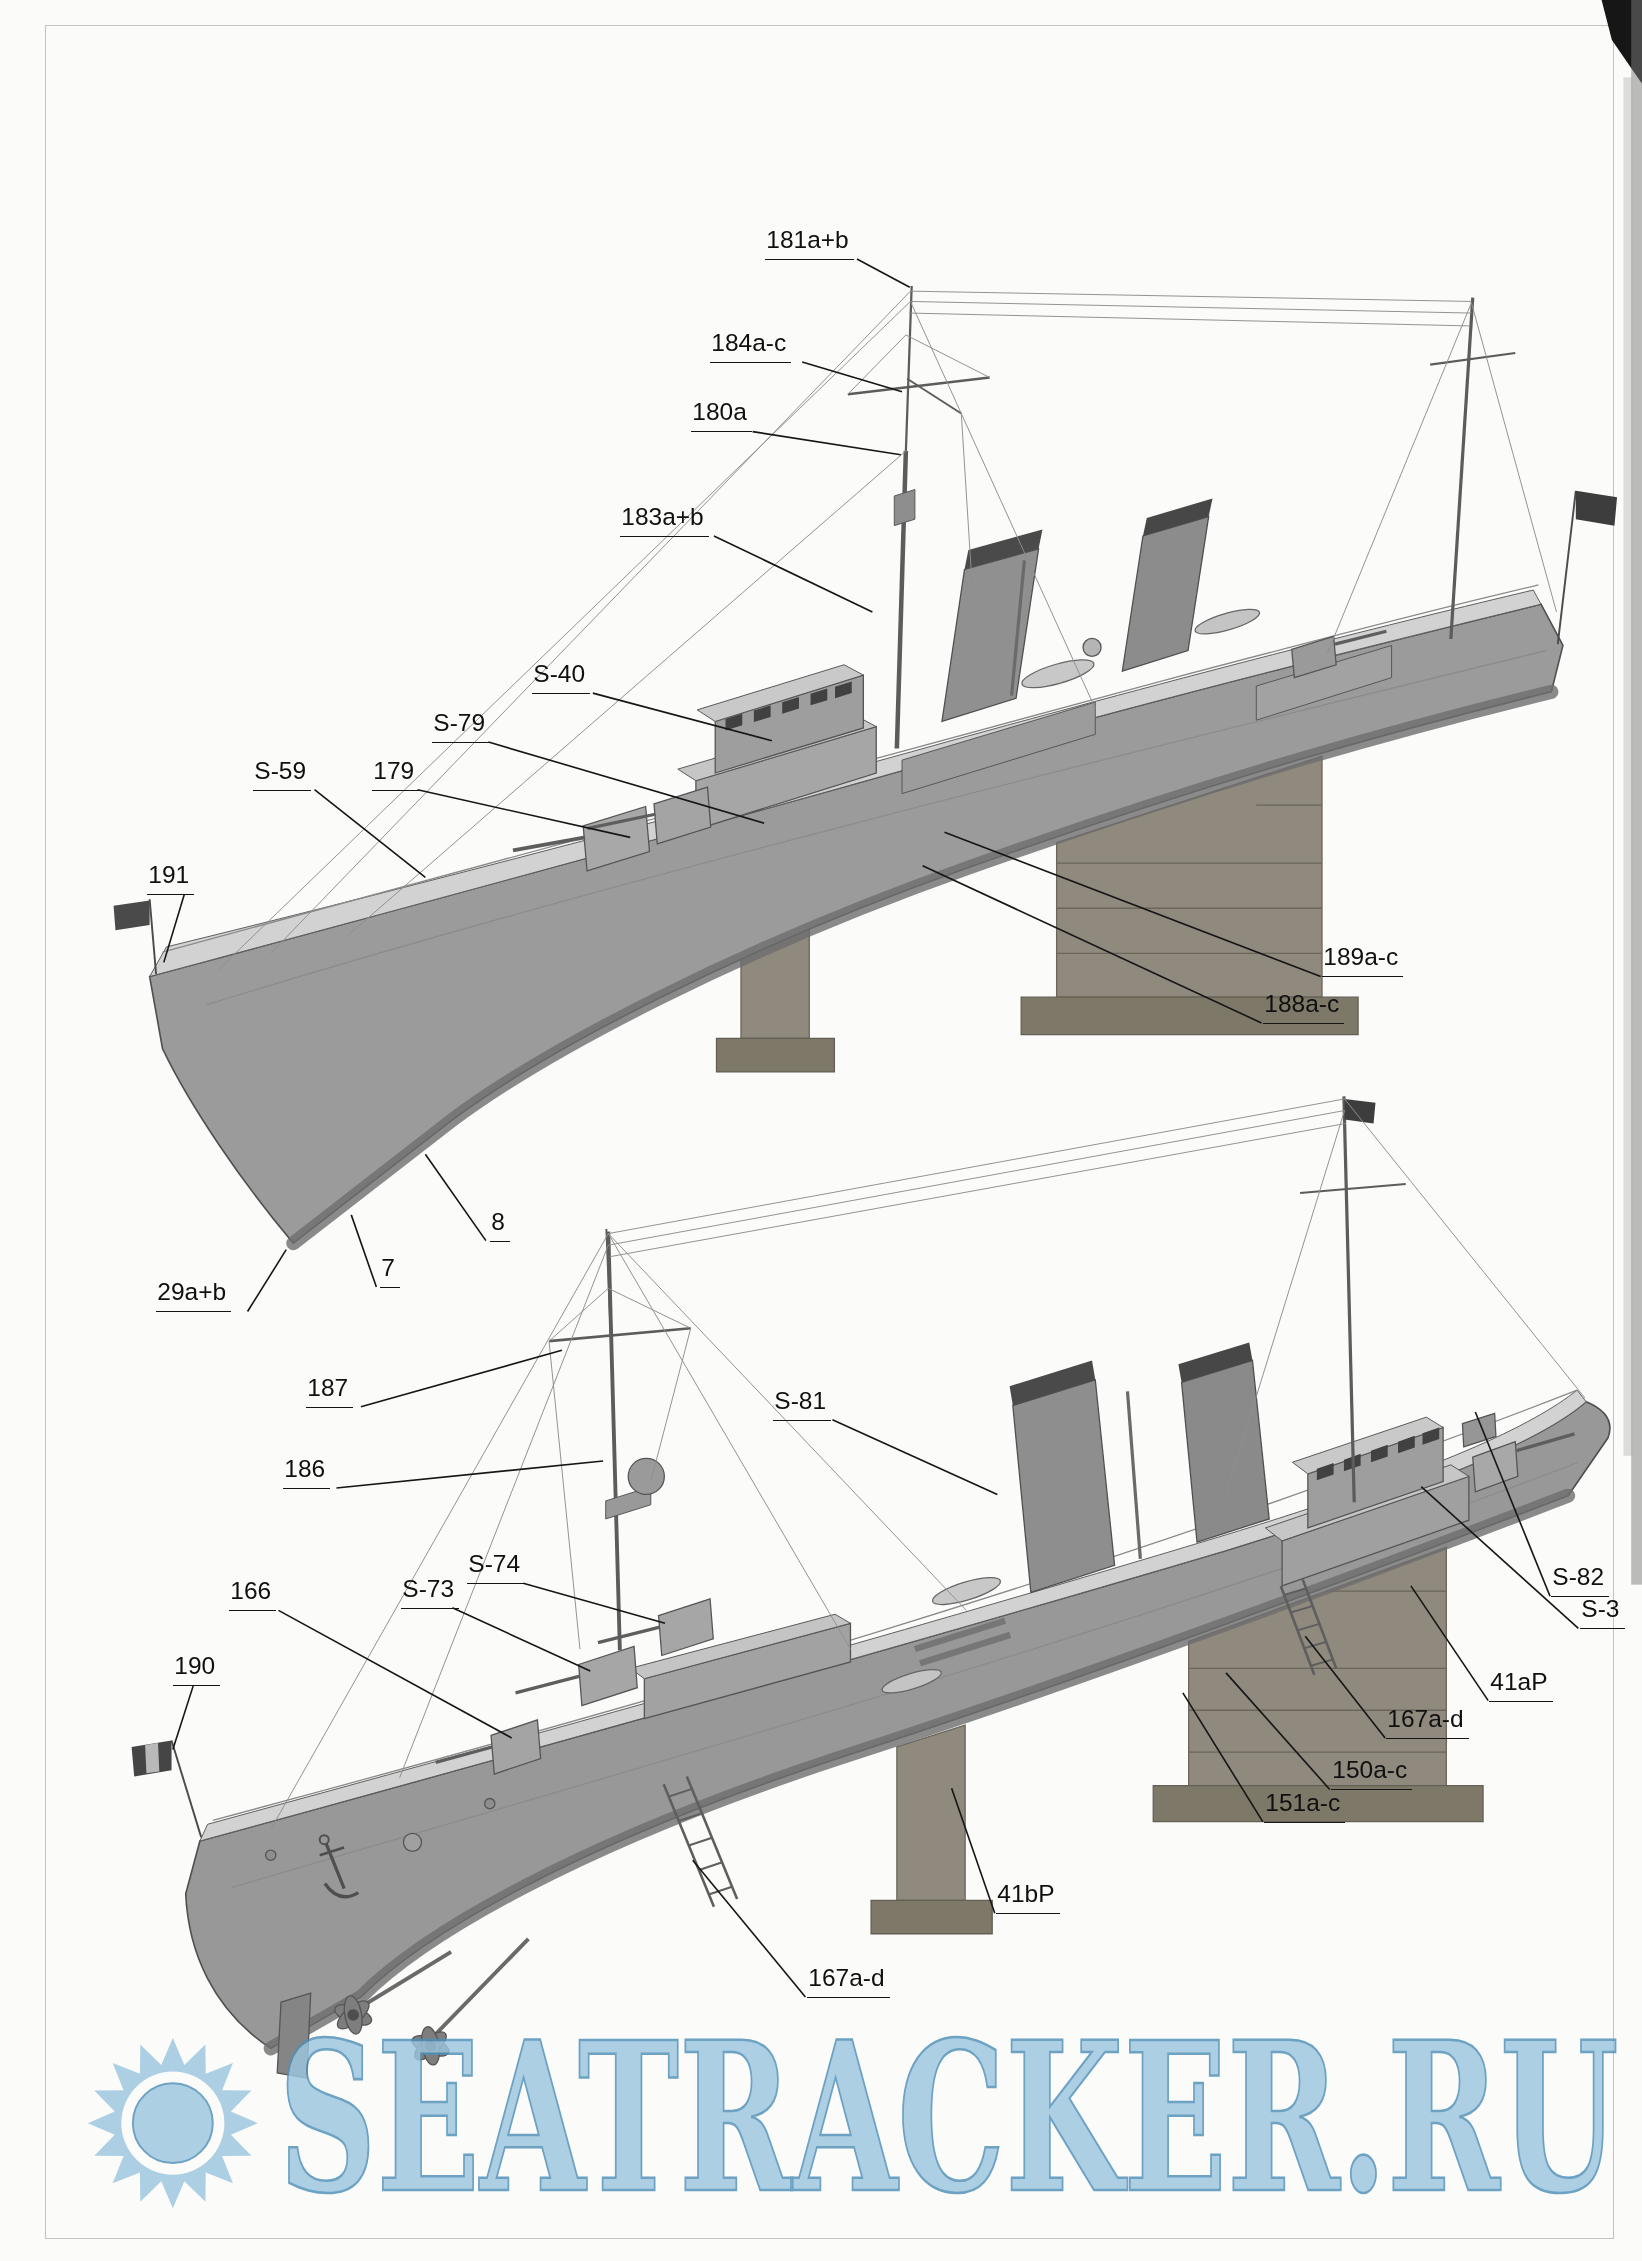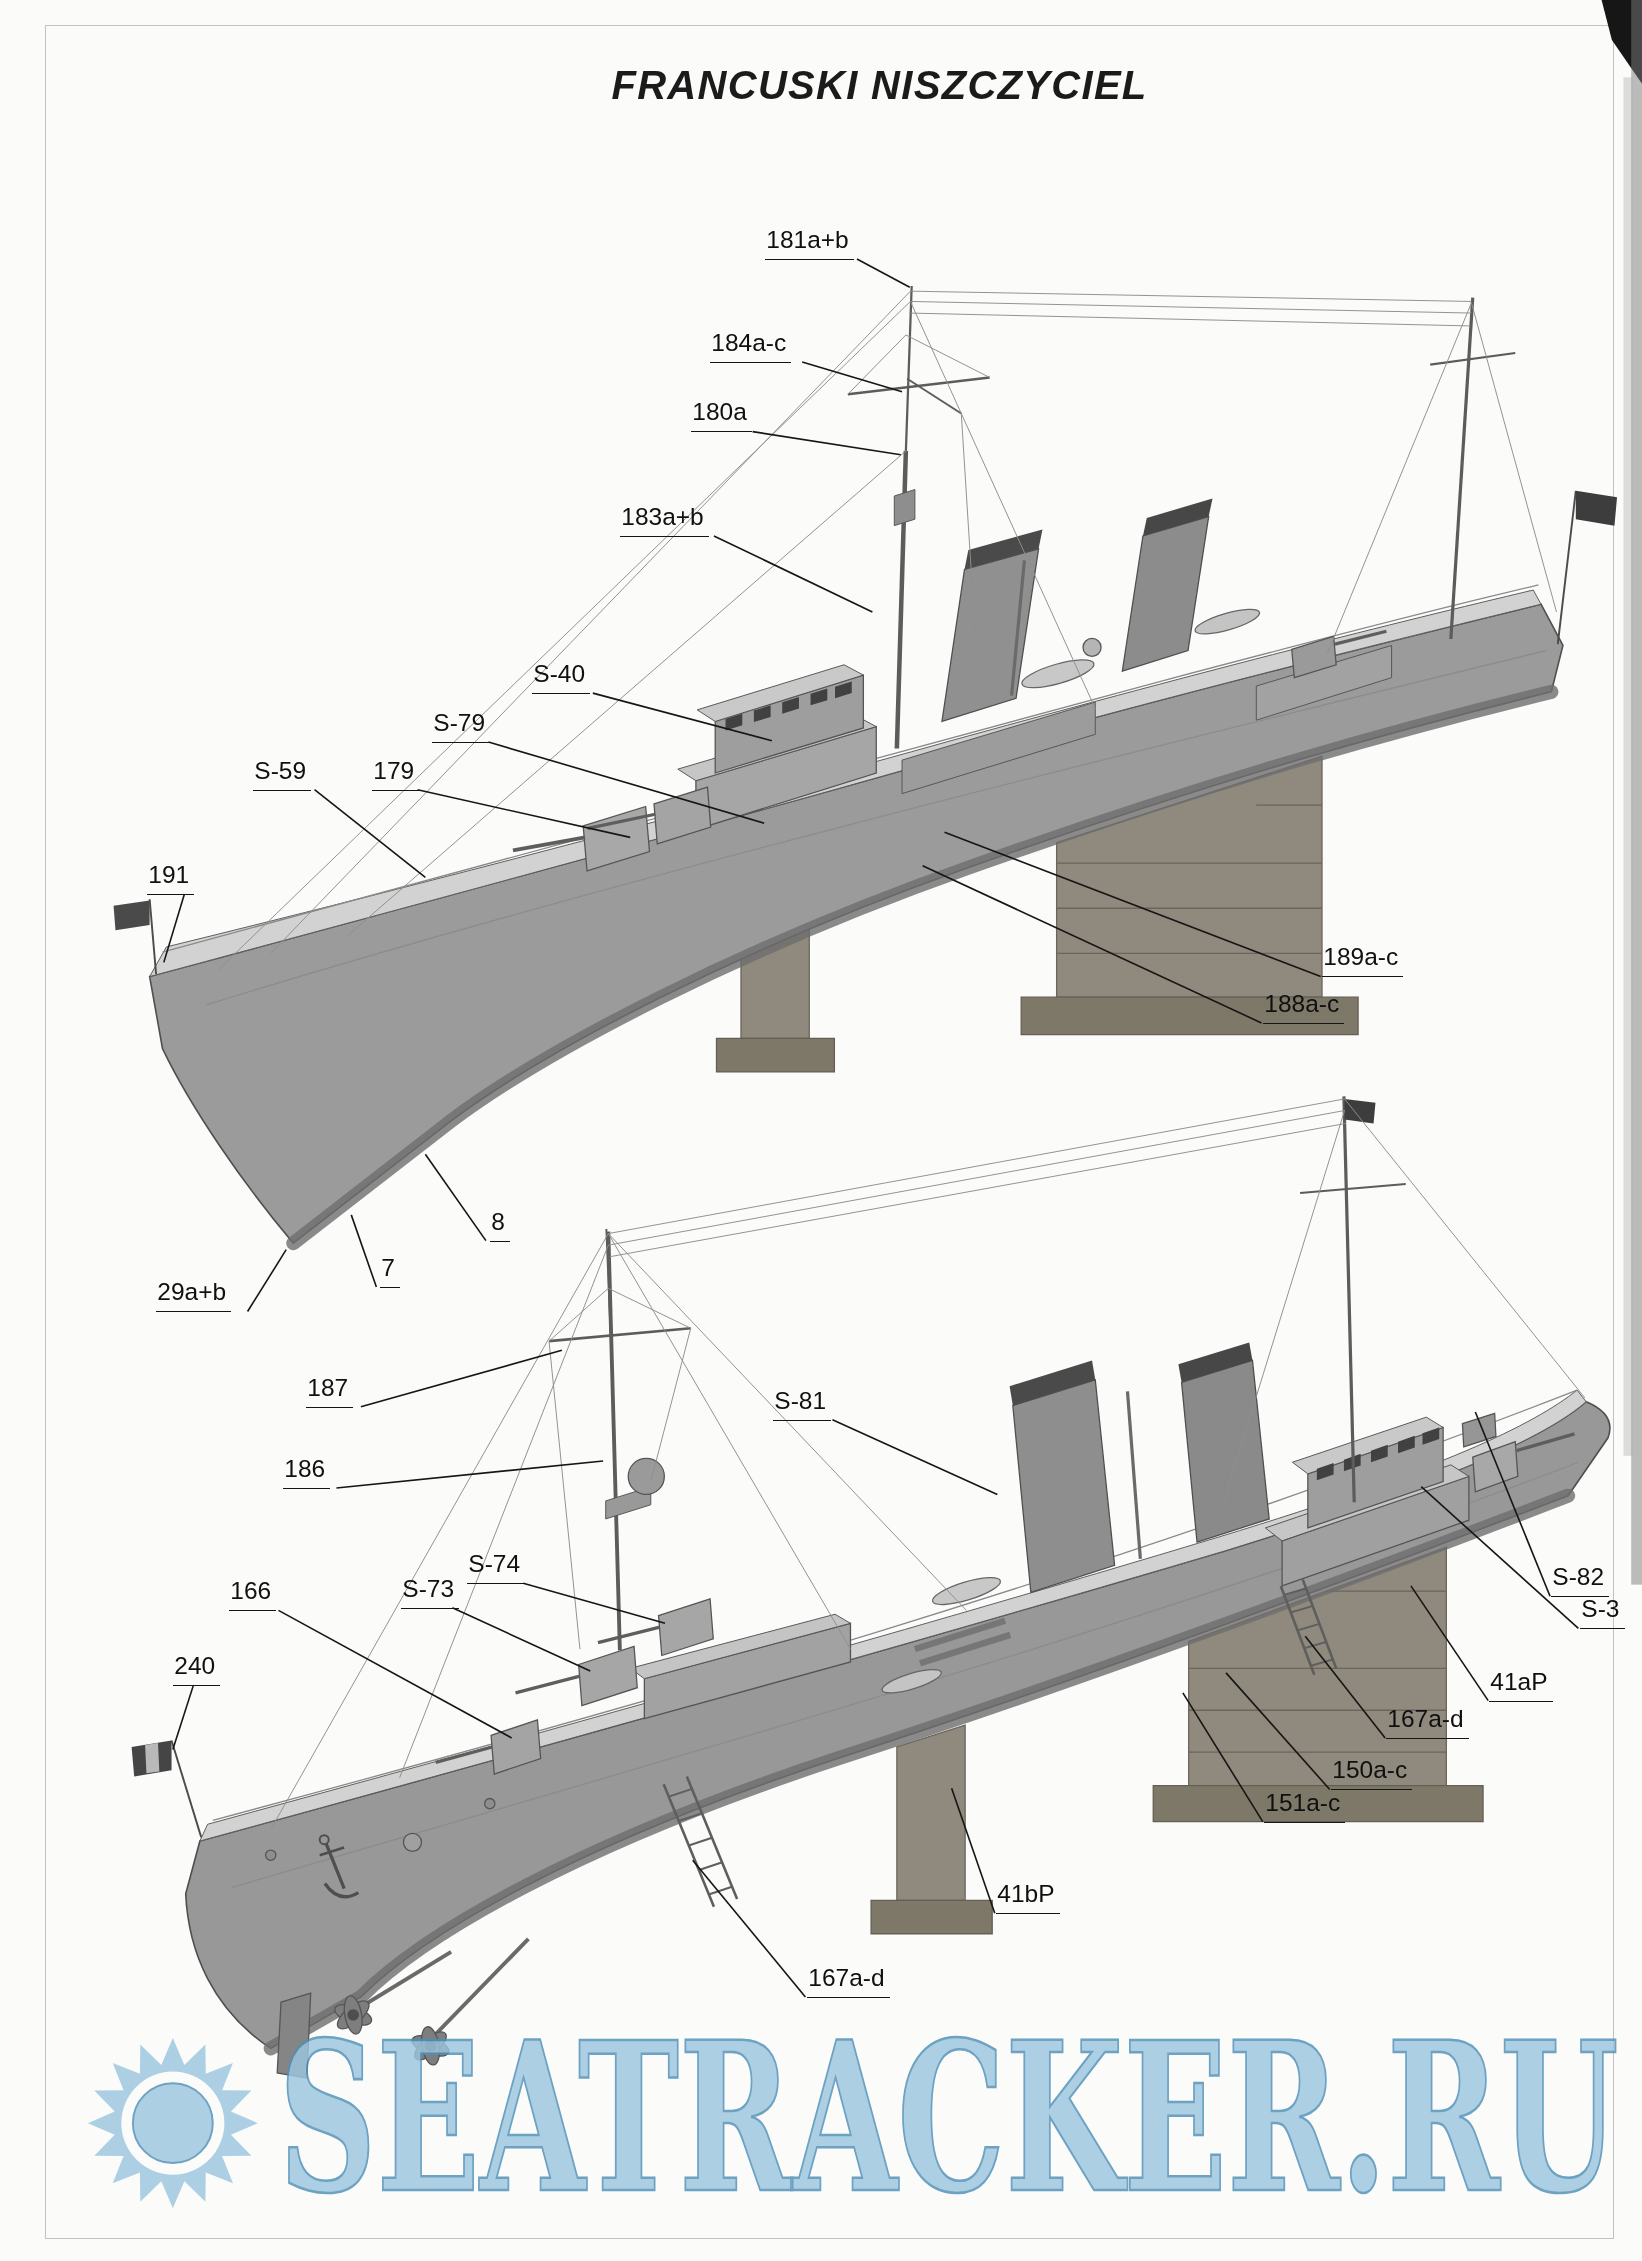--- a/index.html
+++ b/index.html
@@ -24,21 +24,20 @@
   .rung{stroke:#5e5e5e;stroke-width:3;}
 </style>
 </head>
 <body>
 
 <div class="page">
 
   <div class="frame"></div>
 
   <div class="title">
-    <div class="line1">FRANCUSKI NISZCZYCIEL</div>
   </div>
 
   <svg id="art" width="1643" height="2261" viewBox="0 0 2550 3510">
 
     <g>
       <polygon points="2486,0 2550,0 2550,132 2502,62" fill="#161616"></polygon>
       <rect x="2532" y="0" width="18" height="2460" fill="#7b7b7b" opacity="0.5"></rect>
       <rect x="2520" y="120" width="14" height="2140" fill="#a3a3a3" opacity="0.35"></rect>
     </g>
 
@@ -323,21 +322,21 @@
       <div class="part-label" style="left: 1263px; top: 991px;">188a-c</div>
       <div class="part-label" style="left: 490px; top: 1209px;">8</div>
       <div class="part-label" style="left: 380px; top: 1255px;">7</div>
       <div class="part-label" style="left: 156px; top: 1279px;">29a+b</div>
       <div class="part-label" style="left: 306px; top: 1375px;">187</div>
       <div class="part-label" style="left: 283px; top: 1456px;">186</div>
       <div class="part-label" style="left: 773px; top: 1388px;">S-81</div>
       <div class="part-label" style="left: 467px; top: 1551px;">S-74</div>
       <div class="part-label" style="left: 401px; top: 1576px;">S-73</div>
       <div class="part-label" style="left: 229px; top: 1578px;">166</div>
-      <div class="part-label" style="left: 173px; top: 1653px;">240</div>
+      <div class="part-label" style="left: 173px; top: 1653px;">190</div>
       <div class="part-label" style="left: 1551px; top: 1564px;">S-82</div>
       <div class="part-label" style="left: 1580px; top: 1596px;">S-3</div>
       <div class="part-label" style="left: 1489px; top: 1669px;">41aP</div>
       <div class="part-label" style="left: 1386px; top: 1706px;">167a-d</div>
       <div class="part-label" style="left: 1331px; top: 1757px;">150a-c</div>
       <div class="part-label" style="left: 1264px; top: 1790px;">151a-c</div>
       <div class="part-label" style="left: 996px; top: 1881px;">41bP</div>
       <div class="part-label" style="left: 807px; top: 1965px;">167a-d</div>
     </div>
 

